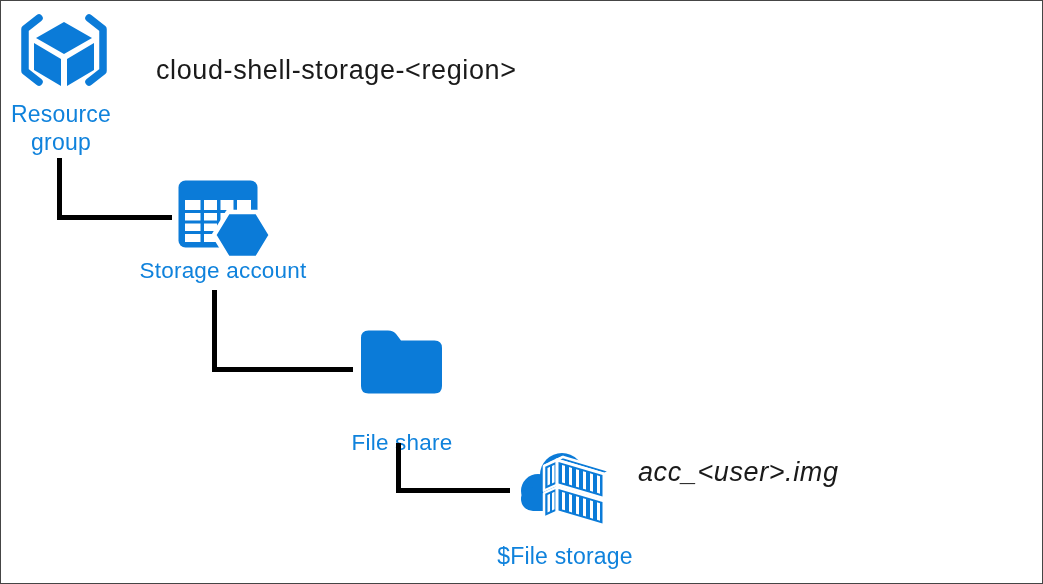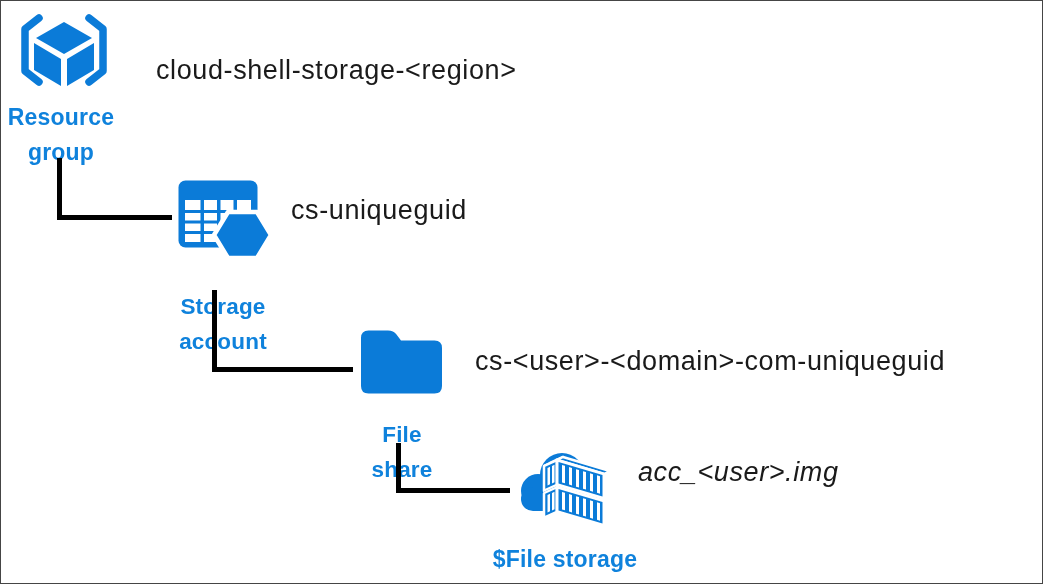--- a/index.html
+++ b/index.html
@@ -24,22 +24,21 @@
     font-size: 27px;
     letter-spacing: 0.6px;
     white-space: nowrap;
   }
   .node-label {
     position: absolute;
     color: var(--label-blue, #0f82dc);
     font-size: 23px;
     letter-spacing: 0.2px;
     text-align: center;
-    line-height: 35px;
-    font-weight: bold;
+    line-height: 28px;
   }
   .connector {
     position: absolute;
     border-left: 5px solid var(--line-black, #000);
     border-bottom: 5px solid var(--line-black, #000);
   }
   svg { display: block; }
 </style>
 </head>
 <body>
@@ -68,30 +67,28 @@
     <g fill="var(--icon-blue,#0b7bd8)">
       <rect x="23.5" y="21" width="3.5" height="42"></rect>
       <rect x="40" y="21" width="3.5" height="42"></rect>
       <rect x="56.5" y="21" width="3.5" height="42"></rect>
       <rect x="8" y="31" width="66" height="3"></rect>
       <rect x="8" y="41.5" width="66" height="3"></rect>
       <rect x="8" y="52" width="66" height="3"></rect>
     </g>
     <polygon points="37,56 51,33 80,33 94,56 80,79 51,79" fill="var(--icon-blue,#0b7bd8)" stroke="#ffffff" stroke-width="4.5" stroke-linejoin="round"></polygon>
   </svg>
-  <div class="node-label" style="left:133px; top:256px; width:178px; font-size:22.5px;margin-top:32px;">Storage account</div>
-  <div class="node-name" style="left:290px; top:194px;">cs-uniqueguid</div>
+  <div class="node-label" style="left:133px; top:256px; width:178px; font-size:22.5px;">Storage account</div>
 
   <div class="connector" style="left:211px; top:289px; width:136px; height:77px;"></div>
 
   <svg class="abs" style="left:357px; top:323px;" width="87" height="73" viewBox="0 0 87 73">
     <path d="M3 14 Q3 6.5 10.5 6.5 L30 6.5 Q35.5 6.5 38.5 10.5 L43 16.5 L76.5 16.5 Q84 16.5 84 24 L84 62 Q84 69.5 76.5 69.5 L10.5 69.5 Q3 69.5 3 62 Z" fill="var(--icon-blue,#0b7bd8)"></path>
   </svg>
-  <div class="node-label" style="left:350px; top:416px; width:102px; font-size:22.5px;">File share</div>
-  <div class="node-name" style="left:474px; top:345px;">cs-&lt;user&gt;-&lt;domain&gt;-com-uniqueguid</div>
+  <div class="node-label" style="left:350px; top:428px; width:102px; font-size:22.5px;">File share</div>
 
   <div class="connector" style="left:395px; top:442px; width:109px; height:45px;"></div>
 
   <svg class="abs" style="left:512px; top:440px;" width="104" height="92" viewBox="0 0 104 92">
     <g fill="var(--icon-blue,#0b7bd8)">
       <circle cx="25" cy="50" r="17"></circle>
       <circle cx="49" cy="34" r="22"></circle>
       <circle cx="72" cy="45" r="15"></circle>
       <rect x="8" y="46" width="79" height="24" rx="12"></rect>
     </g>

